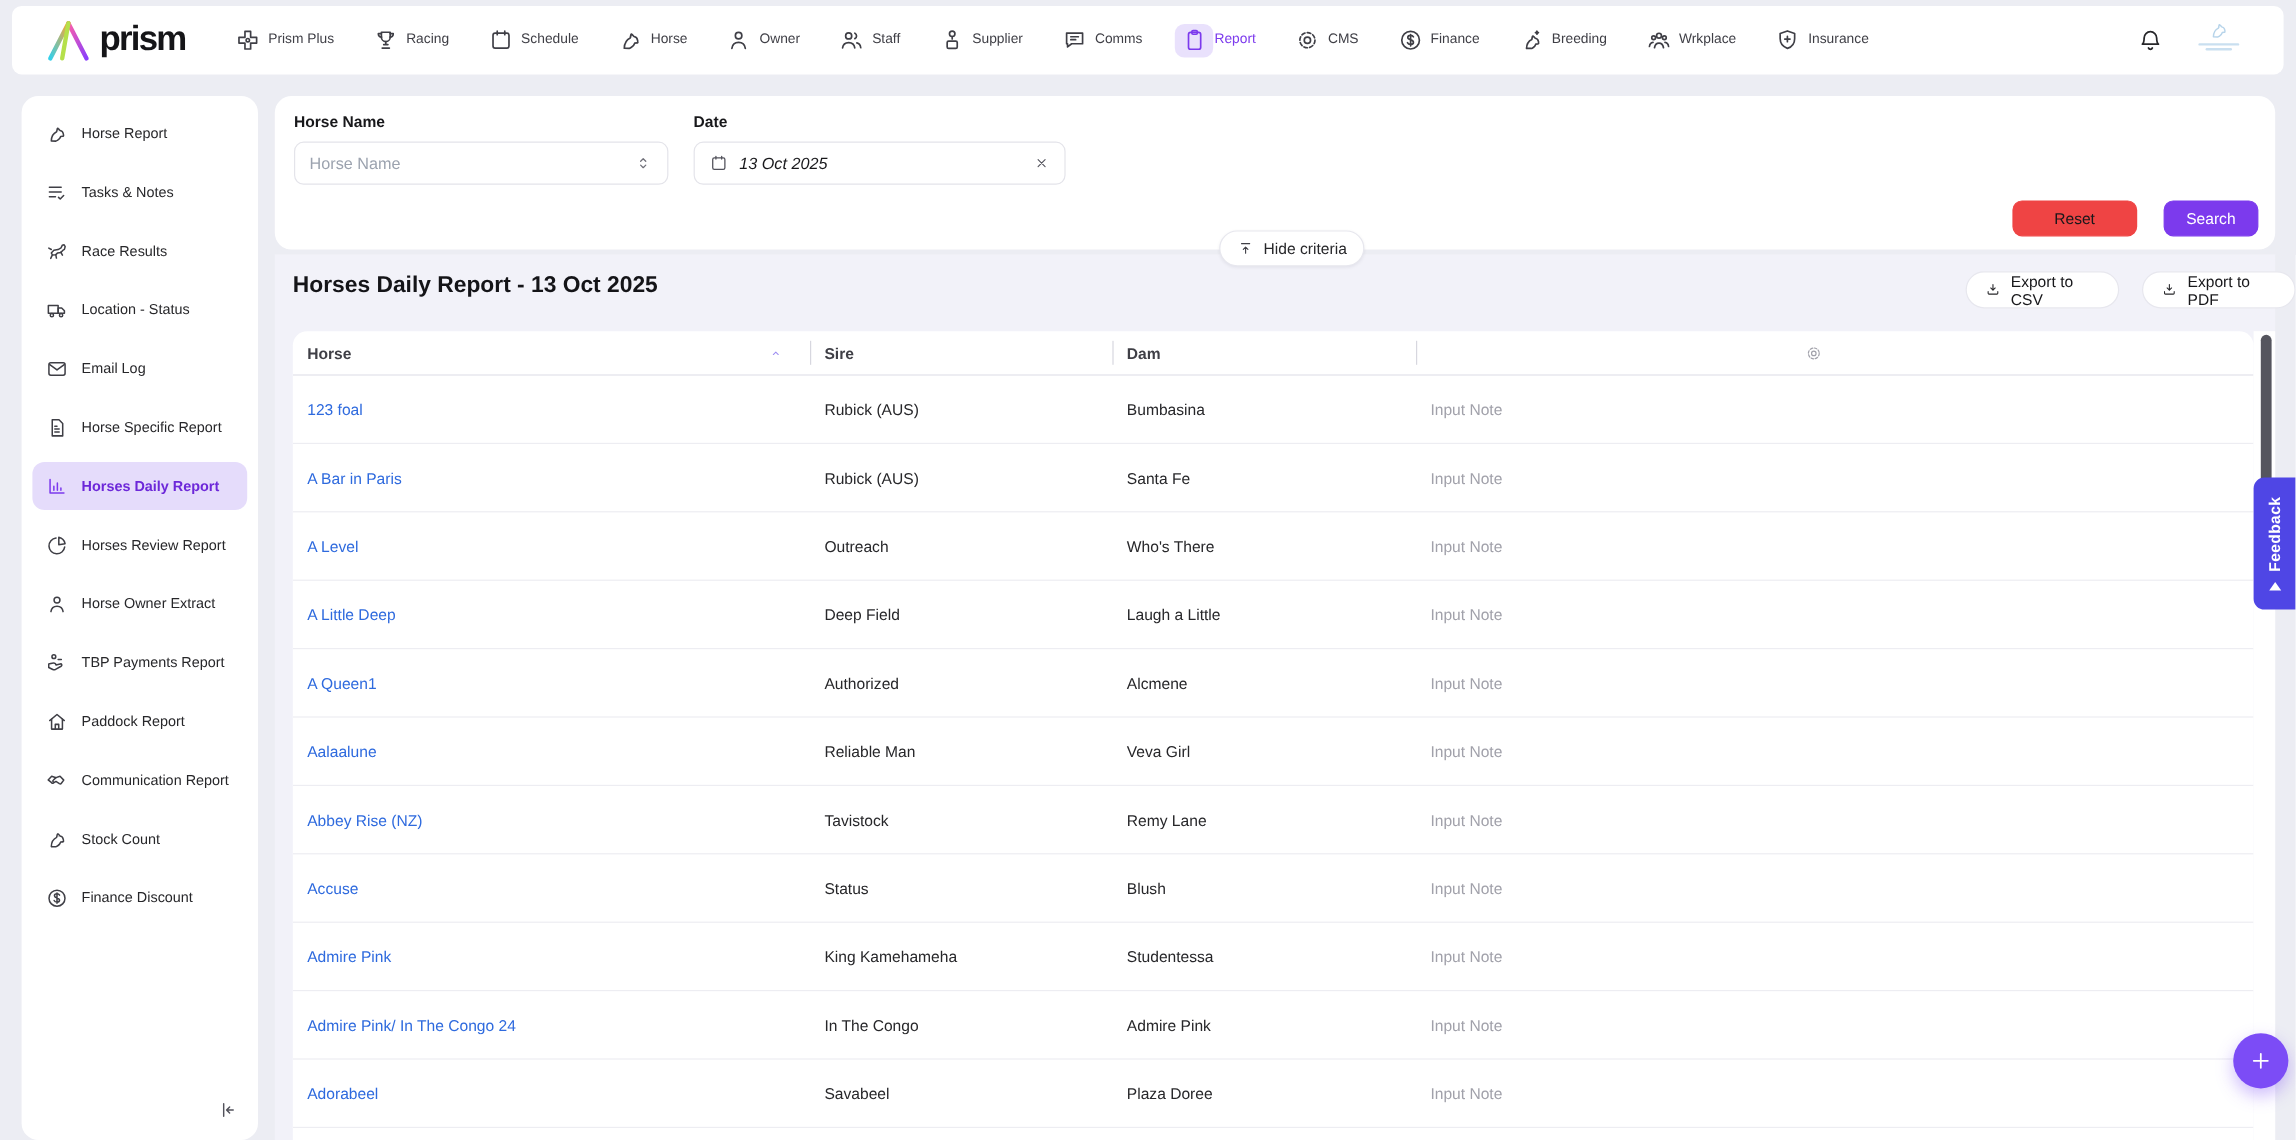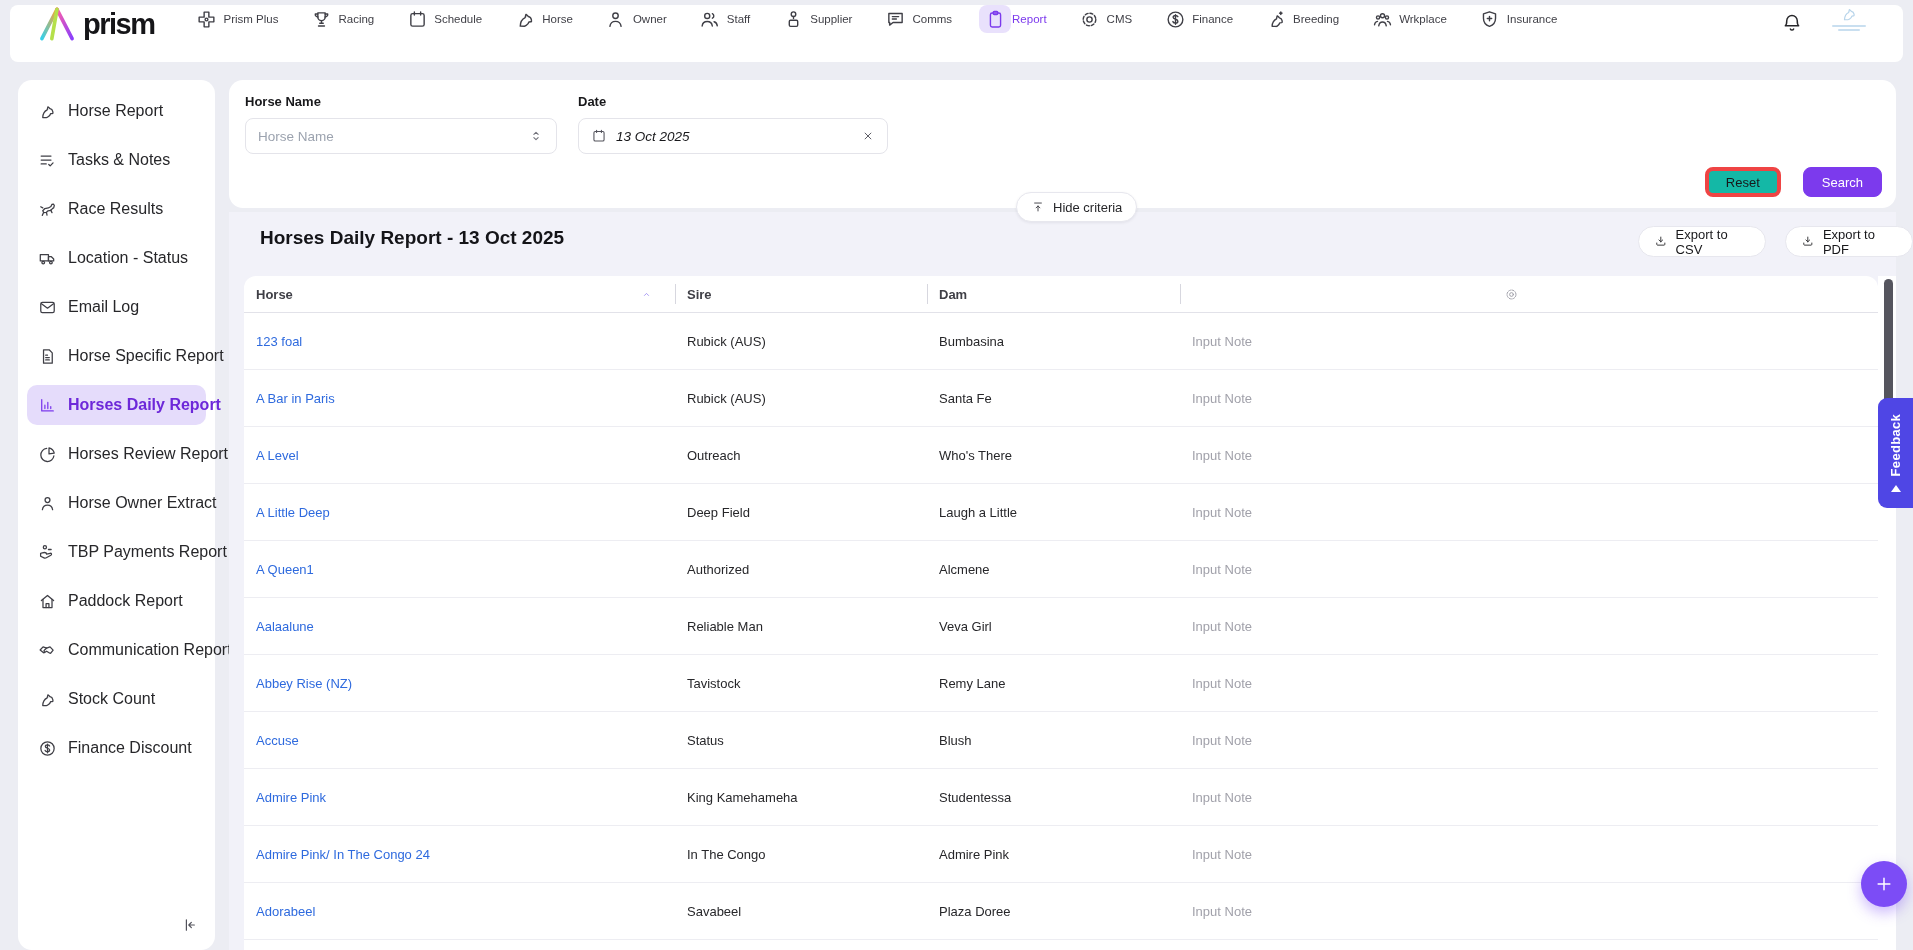--- a/index.html
+++ b/index.html
@@ -11,41 +11,41 @@
   body{
     width:1913px;height:950px;position:relative;overflow:hidden;
     background:#ecedf3;font-family:"Liberation Sans",sans-serif;color:#18181b;
   }
   svg{display:block;}
   .ic{display:inline-flex;align-items:center;justify-content:center;}
   .ic svg{width:100%;height:100%;}
 
   
   .topnav{position:absolute;left:10px;top:5px;width:1893px;height:57px;background:#fff;
-    border-radius:8px;display:flex;align-items:flex-start;padding:0 28px;}
+    border-radius:8px;display:flex;align-items:center;padding:0 28px;}
   .logo{display:flex;align-items:center;gap:7px;margin-right:36px;cursor:pointer;}
   .logo-text{font-size:29px;font-weight:700;letter-spacing:-1.5px;color:#151518;}
   .nav-items{display:flex;align-items:flex-start;gap:27px;}
   .nav-item{display:flex;flex-direction:row;align-items:center;gap:1px;color:#3f3f46;cursor:pointer;}
   .nav-item .icon-wrap{width:32px;height:28px;border-radius:8px;display:flex;align-items:center;justify-content:center;}
   .nav-item .nav-ic{width:21px;height:21px;}
   .nav-item .nav-label{font-size:11.5px;line-height:13px;}
   .nav-item.active{color:var(--accent);}
   .nav-item.active .icon-wrap{background:var(--accent-light);}
   .nav-right{margin-left:auto;display:flex;align-items:center;gap:24px;padding-right:4px;}
   .bell{width:22px;height:22px;color:#27272a;cursor:pointer;}
   .org-logo{width:44px;height:36px;display:flex;flex-direction:column;align-items:center;cursor:pointer;}
   .org-logo .ic{width:22px;height:18px;color:#b7d4ea;}
   .org-line{height:2px;background:#c9dff0;border-radius:1px;margin-top:2px;}
 
   
   .sidebar{position:absolute;left:18px;top:80px;width:197px;height:870px;background:#fff;
     border-radius:14px;padding:11px 9px;}
   .side-item{height:40px;margin-bottom:9px;display:flex;align-items:center;gap:11px;padding:0 11px;
-    border-radius:10px;font-size:16px;color:#27272a;cursor:pointer;white-space:nowrap;}
+    border-radius:10px;font-size:12px;color:#27272a;cursor:pointer;white-space:nowrap;}
   .side-item .ic{width:19px;height:19px;color:#3f3f46;flex:none;}
   .side-item.active{background:#e5dcfb;color:#6d28d9;font-weight:700;}
   .side-item.active .ic{color:var(--accent);}
   .collapse-btn{position:absolute;right:12px;bottom:12px;width:26px;height:26px;color:#52525b;
     display:flex;align-items:center;justify-content:center;cursor:pointer;}
   .collapse-btn .ic{width:18px;height:18px;}
 
   
   .results-bg{position:absolute;left:229px;top:212px;width:1667px;height:738px;background:#f2f2f9;}
 
@@ -54,30 +54,30 @@
   .field-label{position:absolute;top:14px;font-size:13px;font-weight:700;color:#18181b;}
   .input-box{position:absolute;top:38px;height:36px;border:1px solid #e4e4ea;border-radius:8px;background:#fff;
     display:flex;align-items:center;gap:9px;padding:0 12px;font-size:13.5px;cursor:pointer;}
   .placeholder{color:#9ca3af;}
   .input-value{color:#18181b;font-style:italic;}
   .spacer{flex:1;}
   .mini-ic{width:16px;height:16px;color:#52525b;flex:none;}
   .btn-row{position:absolute;right:14px;bottom:11px;display:flex;gap:22px;}
   .btn{height:30px;border-radius:8px;font-size:13px;font-weight:500;display:flex;align-items:center;
     justify-content:center;cursor:pointer;font-family:"Liberation Sans",sans-serif;}
-  .btn-reset{padding:0 17px;background:#14b8a6;border:4px solid #ef4444;color:#18181b;}
+  .btn-reset{padding:0 34px;background:#ef4444;border:1px solid #ef4444;color:#18181b;}
   .btn-search{padding:1px 18px;background:var(--accent);border:1px solid var(--accent);color:#fff;}
 
   .hide-pill{position:absolute;left:1016px;top:192px;height:30px;background:#fff;border:1px solid #e7e7ee;
     border-radius:15px;display:flex;align-items:center;gap:8px;padding:0 14px;font-size:13px;color:#27272a;
     box-shadow:0 1px 3px rgba(20,20,40,.07);z-index:5;cursor:pointer;}
   .hide-pill .ic{width:14px;height:14px;color:#3f3f46;}
 
   
-  .report-title{position:absolute;left:260px;top:227px;font-size:19px;font-weight:700;color:#141418;}
+  .report-title{position:absolute;left:244px;top:227px;font-size:19px;font-weight:700;color:#141418;}
   .export-row{position:absolute;left:1638px;top:226px;display:flex;gap:19px;}
   .btn-export{height:31px;padding:0 15px;background:#fff;border:1px solid #e7e7ee;border-radius:16px;
     display:flex;align-items:center;gap:8px;font-size:13px;font-weight:500;color:#18181b;cursor:pointer;}
   .btn-export .ic{width:15px;height:15px;color:#27272a;}
 
   
   .table-card{position:absolute;left:244px;top:276px;width:1634px;height:674px;background:#fff;
     border-radius:12px 12px 0 0;overflow:hidden;}
   .t-header,.t-row{display:grid;grid-template-columns:431px 252px 253px 1fr 35px;align-items:center;}
   .t-header{height:37px;border-bottom:1px solid #e2e2e9;font-size:13px;font-weight:700;color:#3f3f46;}

